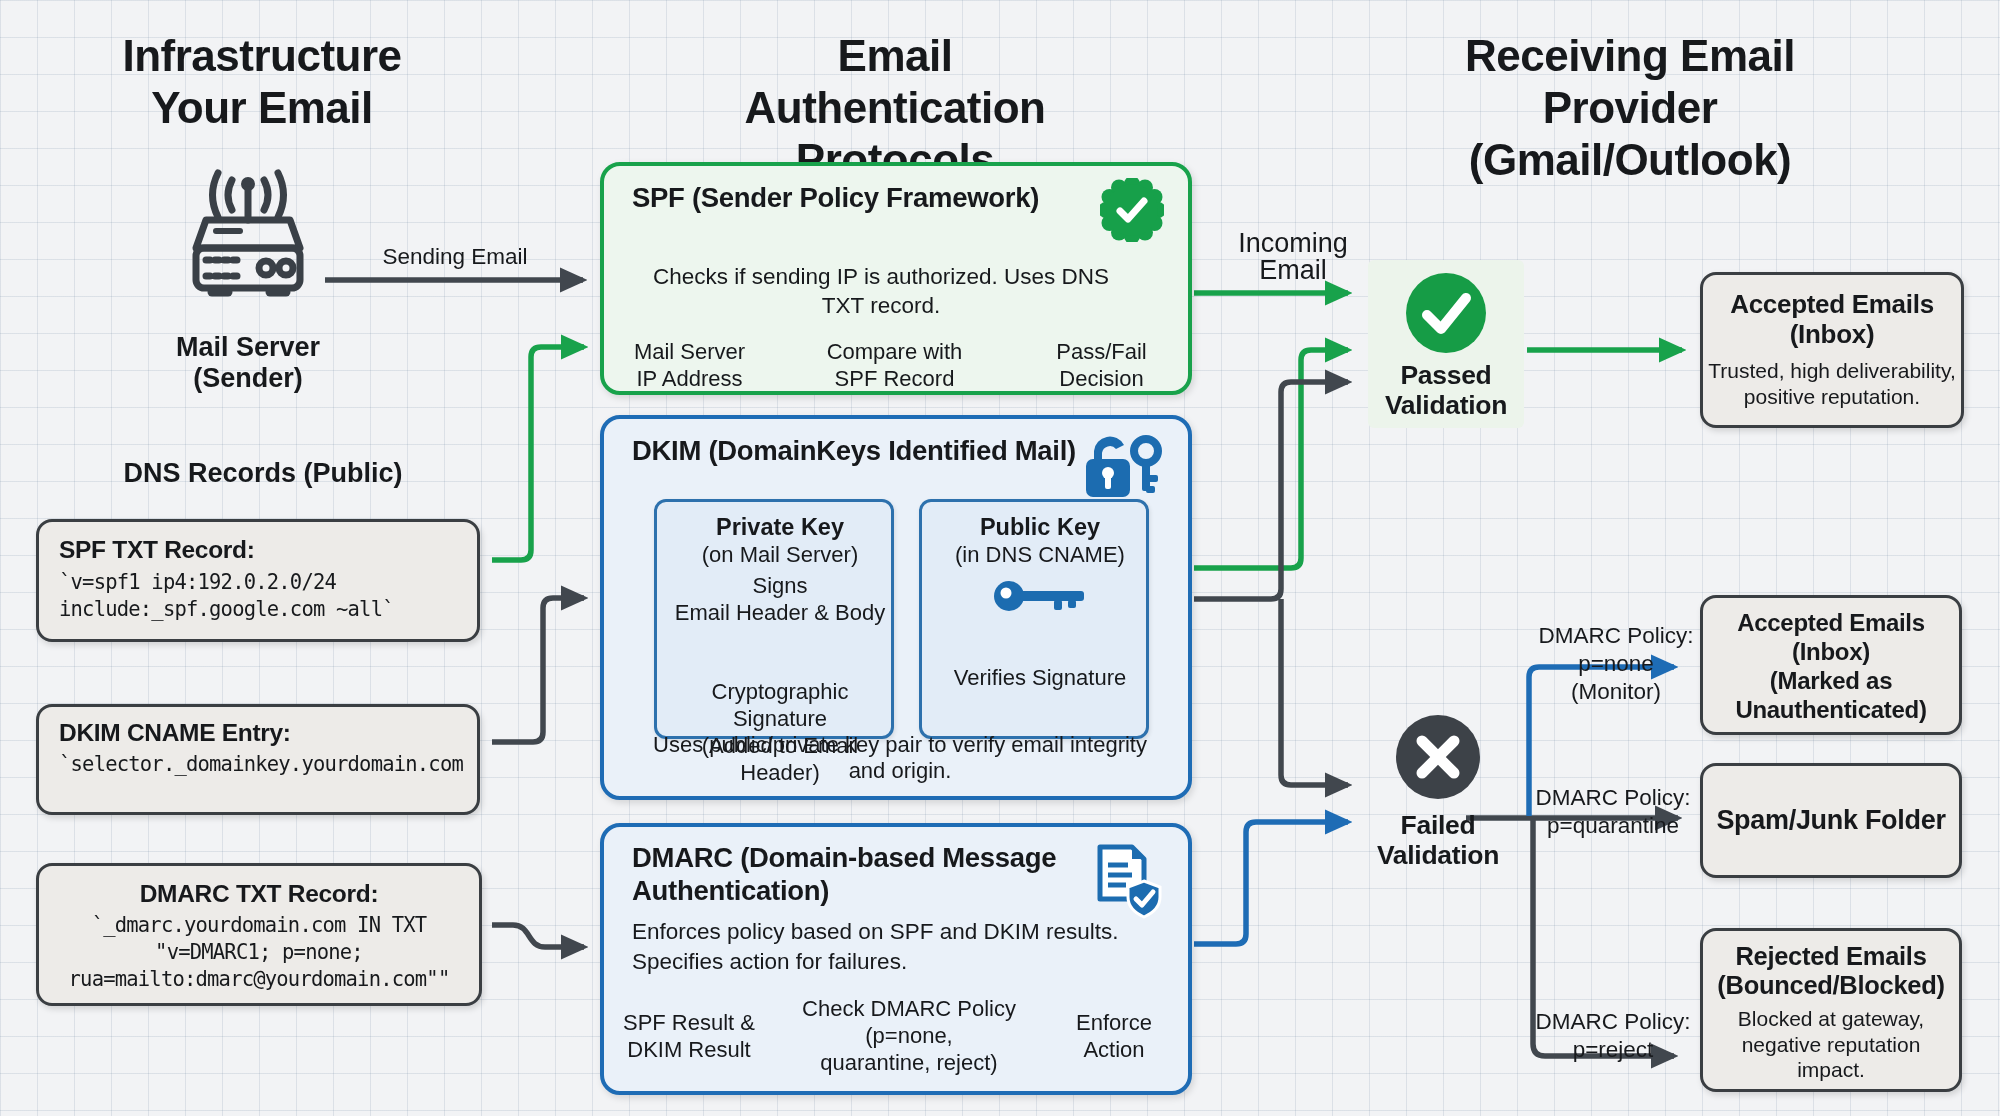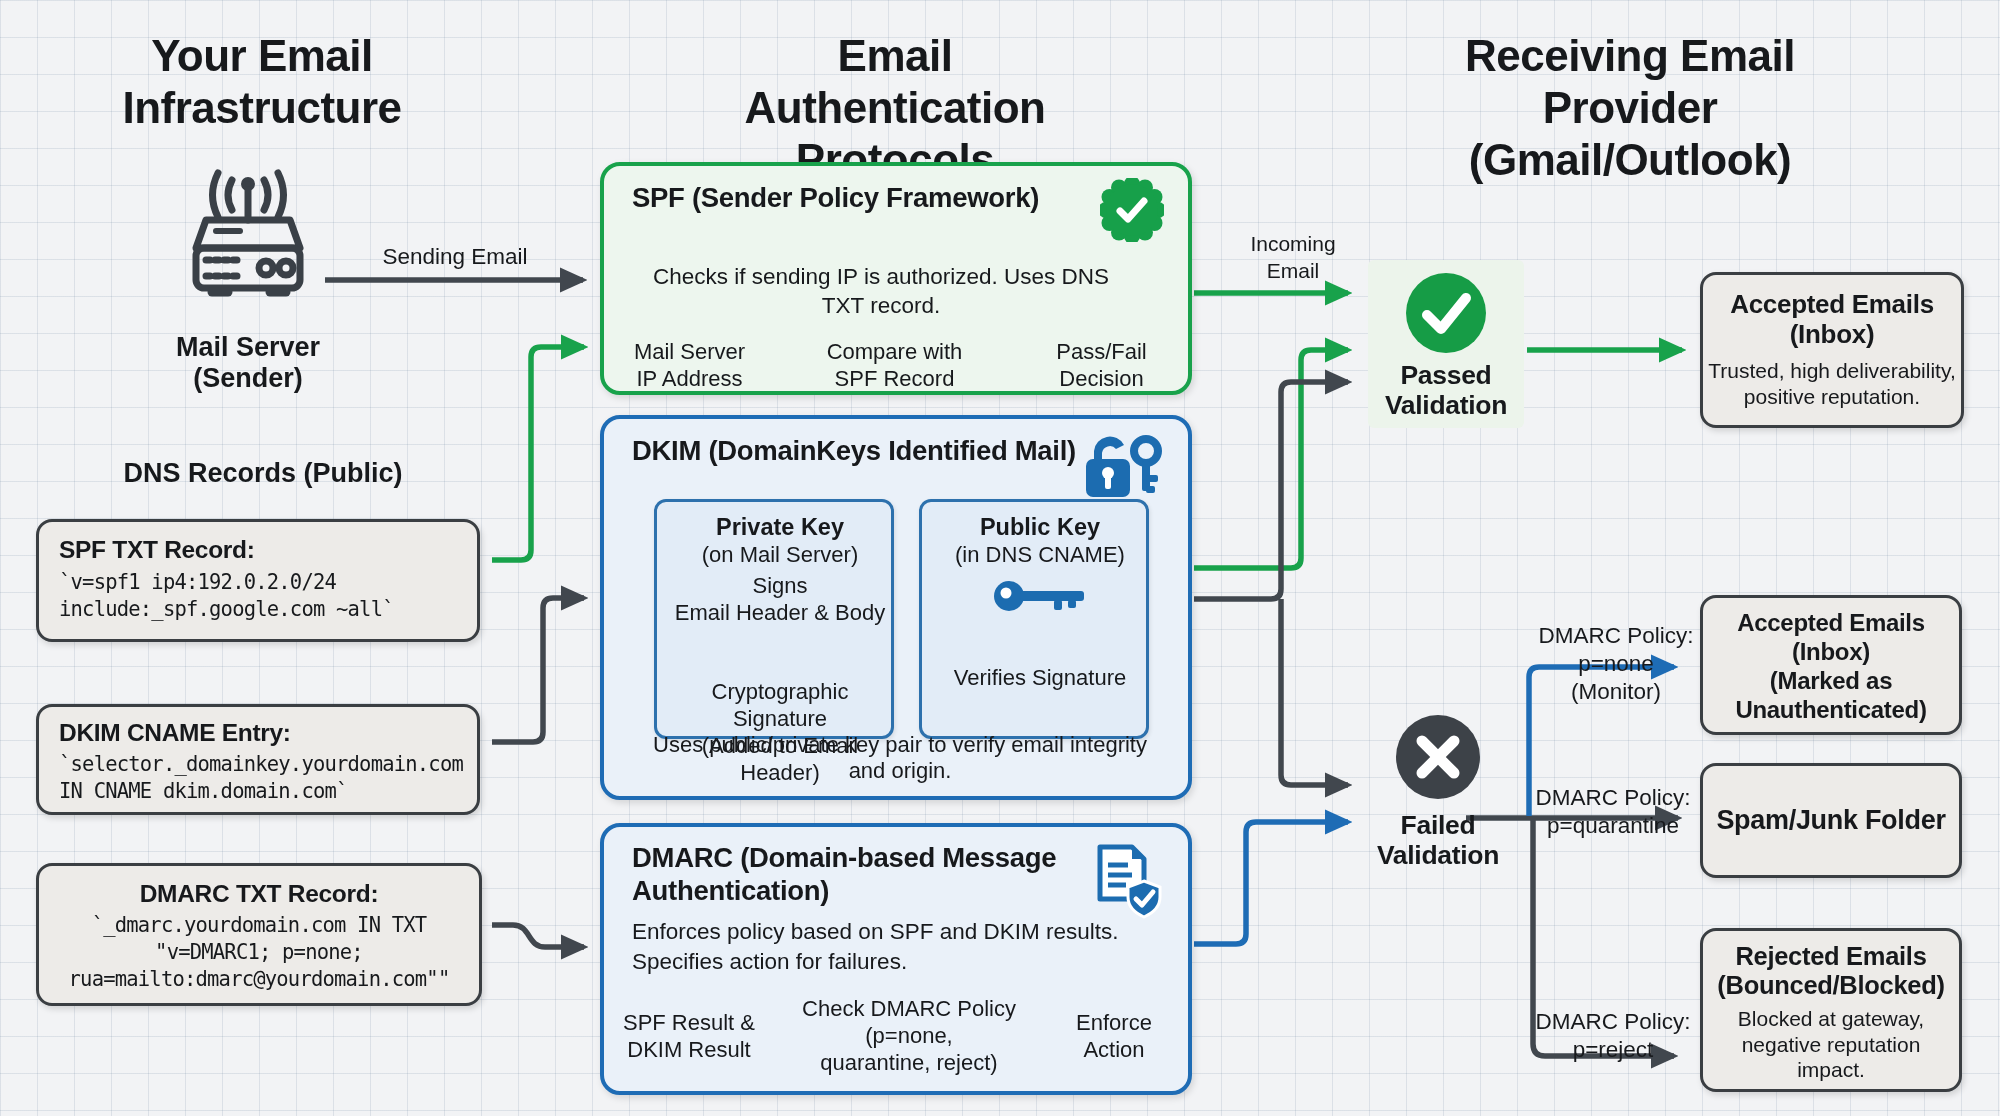--- a/index.html
+++ b/index.html
@@ -68,22 +68,22 @@
     <path d="M754,364 H802" stroke="#41474e" stroke-width="5" marker-end="url(#mkd)"></path>
     <path d="M966,364 H1014" stroke="#41474e" stroke-width="5" marker-end="url(#mkd)"></path>
     <path d="M764,1029 H812" stroke="#41474e" stroke-width="5" marker-end="url(#mkd)"></path>
     <path d="M1048,1029 H1096" stroke="#41474e" stroke-width="5" marker-end="url(#mkd)"></path>
     <path d="M770,645 V678" stroke="#41474e" stroke-width="5.5" marker-end="url(#mkd)"></path>
     <path d="M1030,650 V682" stroke="#41474e" stroke-width="5.5" marker-end="url(#mkd)"></path>
     <path d="M889,700 Q903,700 903,688 V654 Q903,644 908,644" stroke="#41474e" stroke-width="5.5" marker-end="url(#mkd)"></path>
   </svg>
 
   <div class="abs ctr h1" style="left:82px;top:30px;width:360px;">
+    <div>Infrastructure</div>
     <div>Your Email</div>
-    <div>Infrastructure</div>
   </div>
   <div class="abs ctr h1" style="left:695px;top:30px;width:400px;">
     <div>Email Authentication</div>
     <div>Protocols</div>
   </div>
   <div class="abs ctr h1" style="left:1380px;top:30px;width:500px;">
     <div>Receiving Email Provider</div>
     <div>(Gmail/Outlook)</div>
   </div>
 
@@ -243,34 +243,33 @@
     <div class="mono" style="margin-top:5px;">
       <div>`v=spf1 ip4:192.0.2.0/24</div>
       <div>include:_spf.google.com ~all`</div>
     </div>
   </div>
 
   <div class="abs graybox" style="left:36px;top:704px;width:444px;height:111px;box-sizing:border-box;padding:12px 20px;">
     <div class="rectitle">DKIM CNAME Entry:</div>
     <div class="mono" style="margin-top:4px;">
       <div>`selector._domainkey.yourdomain.com</div>
-      <div>IN CNAME dkim.domain.com`</div>
     </div>
   </div>
 
   <div class="abs graybox" style="left:36px;top:863px;width:446px;height:143px;box-sizing:border-box;padding:14px 20px;text-align:center;">
     <div class="rectitle">DMARC TXT Record:</div>
     <div class="mono" style="margin-top:4px;">
       <div>`_dmarc.yourdomain.com IN TXT</div>
       <div>"v=DMARC1; p=none;</div>
       <div>rua=mailto:dmarc@yourdomain.com""</div>
     </div>
   </div>
 
-  <div class="abs ctr" style="left:1233px;top:230px;width:120px;font-size:21px;line-height:27px;">
+  <div class="abs ctr" style="left:1233px;top:230px;width:120px;font-size:27px;line-height:27px;">
     <div>Incoming</div>
     <div>Email</div>
   </div>
 
   <div class="abs" style="left:1368px;top:260px;width:156px;height:168px;background:#ecf4eb;border-radius:6px;">
     <div style="margin:10px auto 0;width:86px;">
       <svg width="86" height="86" viewBox="0 0 86 86">
         <circle cx="43" cy="43" r="40" fill="#169c46"></circle>
         <polyline points="24,45 38,59 63,28" stroke="#fff" stroke-width="10" fill="none" stroke-linecap="round" stroke-linejoin="round"></polyline>
       </svg>

